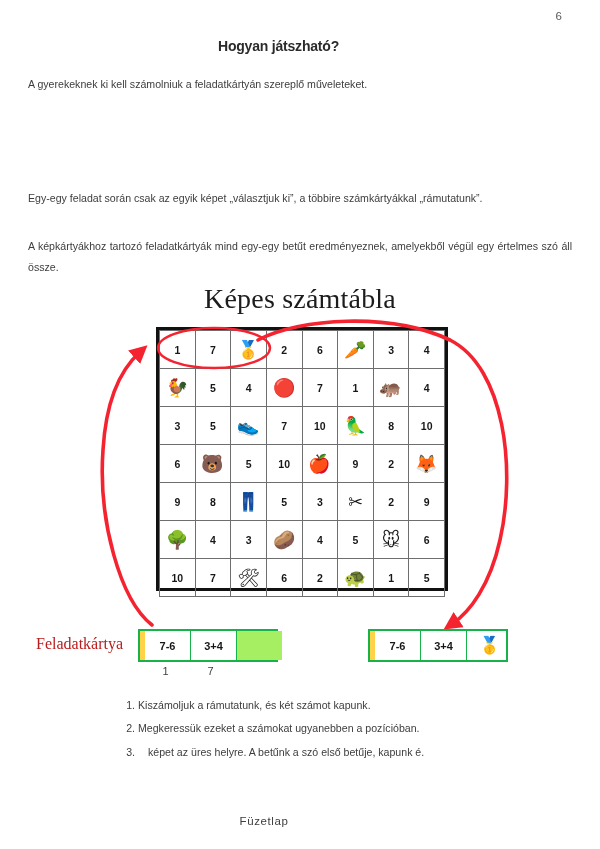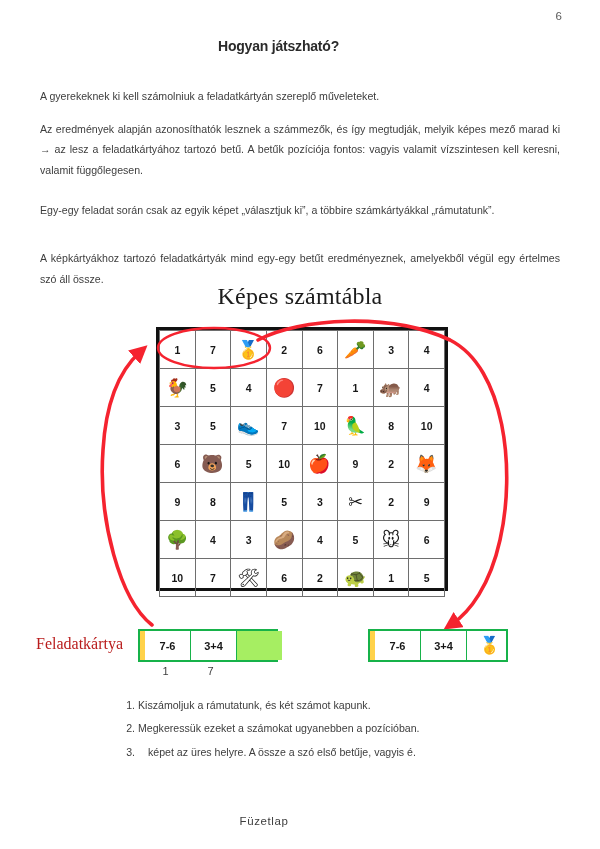--- a/index.html
+++ b/index.html
@@ -39,34 +39,34 @@
 
   .body-block {
     position: absolute;
     left: 28px;
     width: 544px;
     font-size: 10.6px;
     line-height: 1.95;
     color: #3d3d3d;
     text-align: justify;
   }
-  .body-block p { margin: 12px; }
+  .body-block p { margin: 0; }
   #para-1 { top: 74px; }
   #para-1 p.ln { text-align: justify; }
   #para-2 { top: 188px; }
   #para-3 { top: 236px; }
 
   .section-title {
     position: absolute;
     top: 283px;
     left: 0;
     width: 600px;
     text-align: center;
     font-family: "Liberation Serif", serif;
-    font-size: 24px;
+    font-size: 28px;
     color: #1c1c1c;
     letter-spacing: 0.2px;
   }
 
   
   .grid-wrap {
     position: absolute;
     left: 156px;
     top: 327px;
     width: 292px;
@@ -204,21 +204,20 @@
 </style>
 </head>
 <body>
 
 <div class="page-number">6</div>
 
 <div class="doc-title">Hogyan játszható?</div>
 
 <div class="body-block" id="para-1">
   <p class="ln">A gyerekeknek ki kell számolniuk a feladatkártyán szereplő műveleteket.</p>
-  <p class="ln"> Az eredmények alapján azonosíthatók lesznek a számmezők, és így megtudják, melyik képes mező marad ki → az lesz a feladatkártyához tartozó betű. A betűk pozíciója fontos: vagyis valamit vízszintesen kell keresni, valamit függőlegesen.</p>
 </div>
 
 <div class="body-block" id="para-2">
   <p>Egy-egy feladat során csak az egyik képet „választjuk ki”, a többire számkártyákkal „rámutatunk”.</p>
 </div>
 
 <div class="body-block" id="para-3">
   <p>A képkártyákhoz tartozó feladatkártyák mind egy-egy betűt eredményeznek, amelyekből végül egy értelmes szó áll össze.</p>
 </div>
 
@@ -346,17 +345,17 @@
     <div class="step">
       <div class="num">1.</div>
       <div class="txt"><span>Kiszámoljuk a rámutatunk, és két számot kapunk.</span></div>
     </div>
     <div class="step">
       <div class="num">2.</div>
       <div class="txt"><span>Megkeressük ezeket a számokat ugyanebben a pozícióban.</span></div>
     </div>
     <div class="step">
       <div class="num">3.</div>
-      <div class="txt"><span class="cont">képet az üres helyre. A össze a szó első betűje, vagyis é.</span></div>
+      <div class="txt"><span class="cont">képet az üres helyre. A betűnk a szó első betűje, kapunk é.</span></div>
     </div>
   </div>
 
 <div class="footer">Füzetlap</div>
 
 </body></html>

